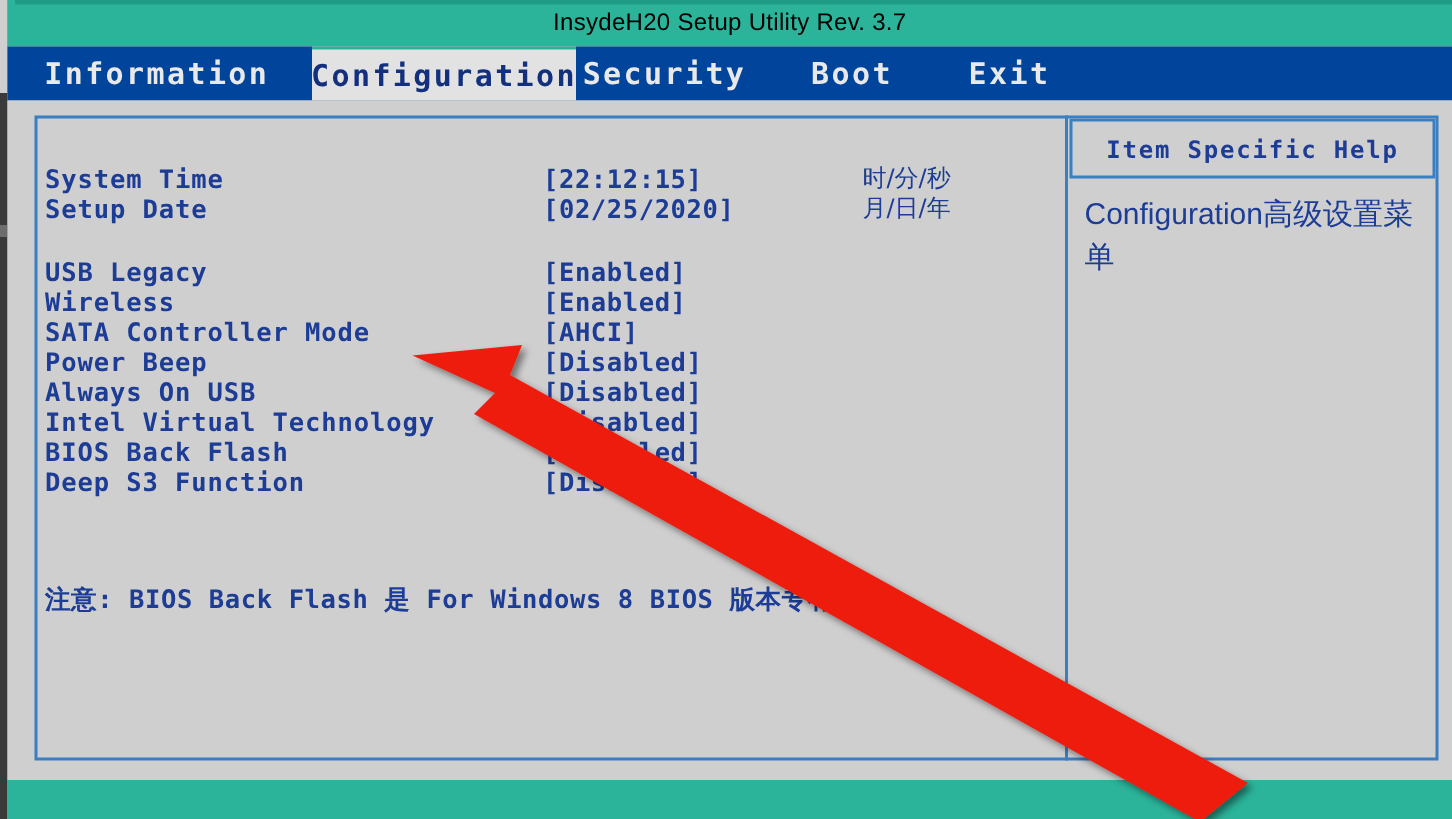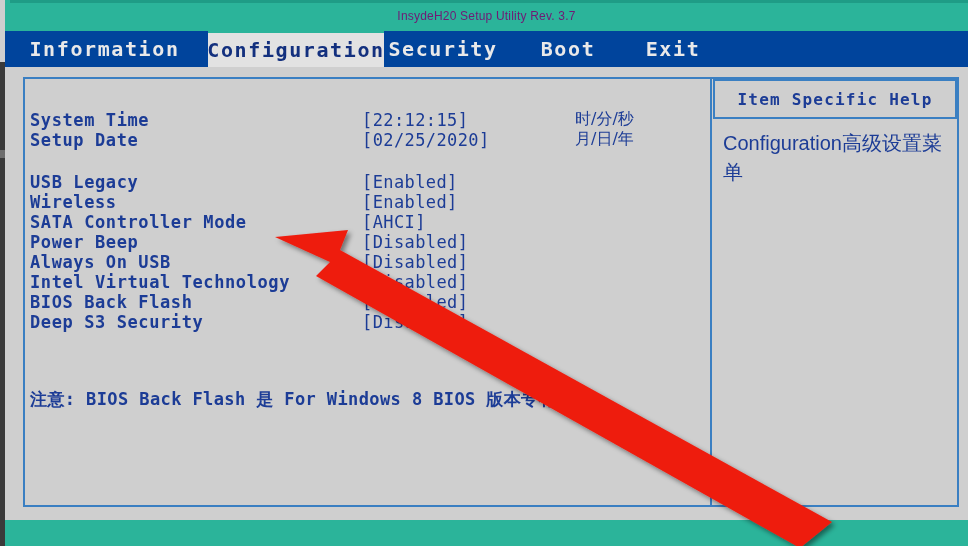--- a/index.html
+++ b/index.html
@@ -58,22 +58,22 @@
   .titlebar-top-line {
     position: absolute;
     left: 5px;
     top: 0;
     width: 963px;
     height: 3px;
     background: #1f9c86;
   }
   .titlebar-text {
     font-family: "Liberation Sans", sans-serif;
-    font-size: 12px;
-    color: #701a75;
+    font-size: 16px;
+    color: #000000;
     letter-spacing: 0.2px;
     white-space: nowrap;
   }
 
   
   .tabbar {
     position: absolute;
     left: 5px;
     top: 31px;
     width: 963px;
@@ -151,21 +151,21 @@
     font-weight: bold;
     color: #1c3c96;
     letter-spacing: 0.6px;
   }
   .svalue {
     position: absolute;
     left: 332px;
     top: 0;
     font-family: "DejaVu Sans Mono", monospace;
     font-size: 17px;
-    font-weight: normal;
+    font-weight: bold;
     color: #1c3c96;
     letter-spacing: 0.4px;
   }
   .shint {
     position: absolute;
     left: 545px;
     top: -1px;
     font-family: "DejaVu Sans", sans-serif;
     font-size: 16px;
     font-weight: normal;
@@ -333,21 +333,21 @@
       <span class="slabel">Intel Virtual Technology</span>
       <span class="svalue">[Disabled]</span>
     </div>
 
     <div class="srow">
       <span class="slabel">BIOS Back Flash</span>
       <span class="svalue">[Disabled]</span>
     </div>
 
     <div class="srow">
-      <span class="slabel">Deep S3 Security</span>
+      <span class="slabel">Deep S3 Function</span>
       <span class="svalue">[Disabled]</span>
     </div>
   </div>
 
   <div class="note">注意: BIOS Back Flash 是 For Windows 8 BIOS 版本专有</div>
 
   <div class="bottombar-gap"></div>
   <div class="bottombar"></div>
 
   <svg class="arrow-layer" viewBox="0 0 968 546">

